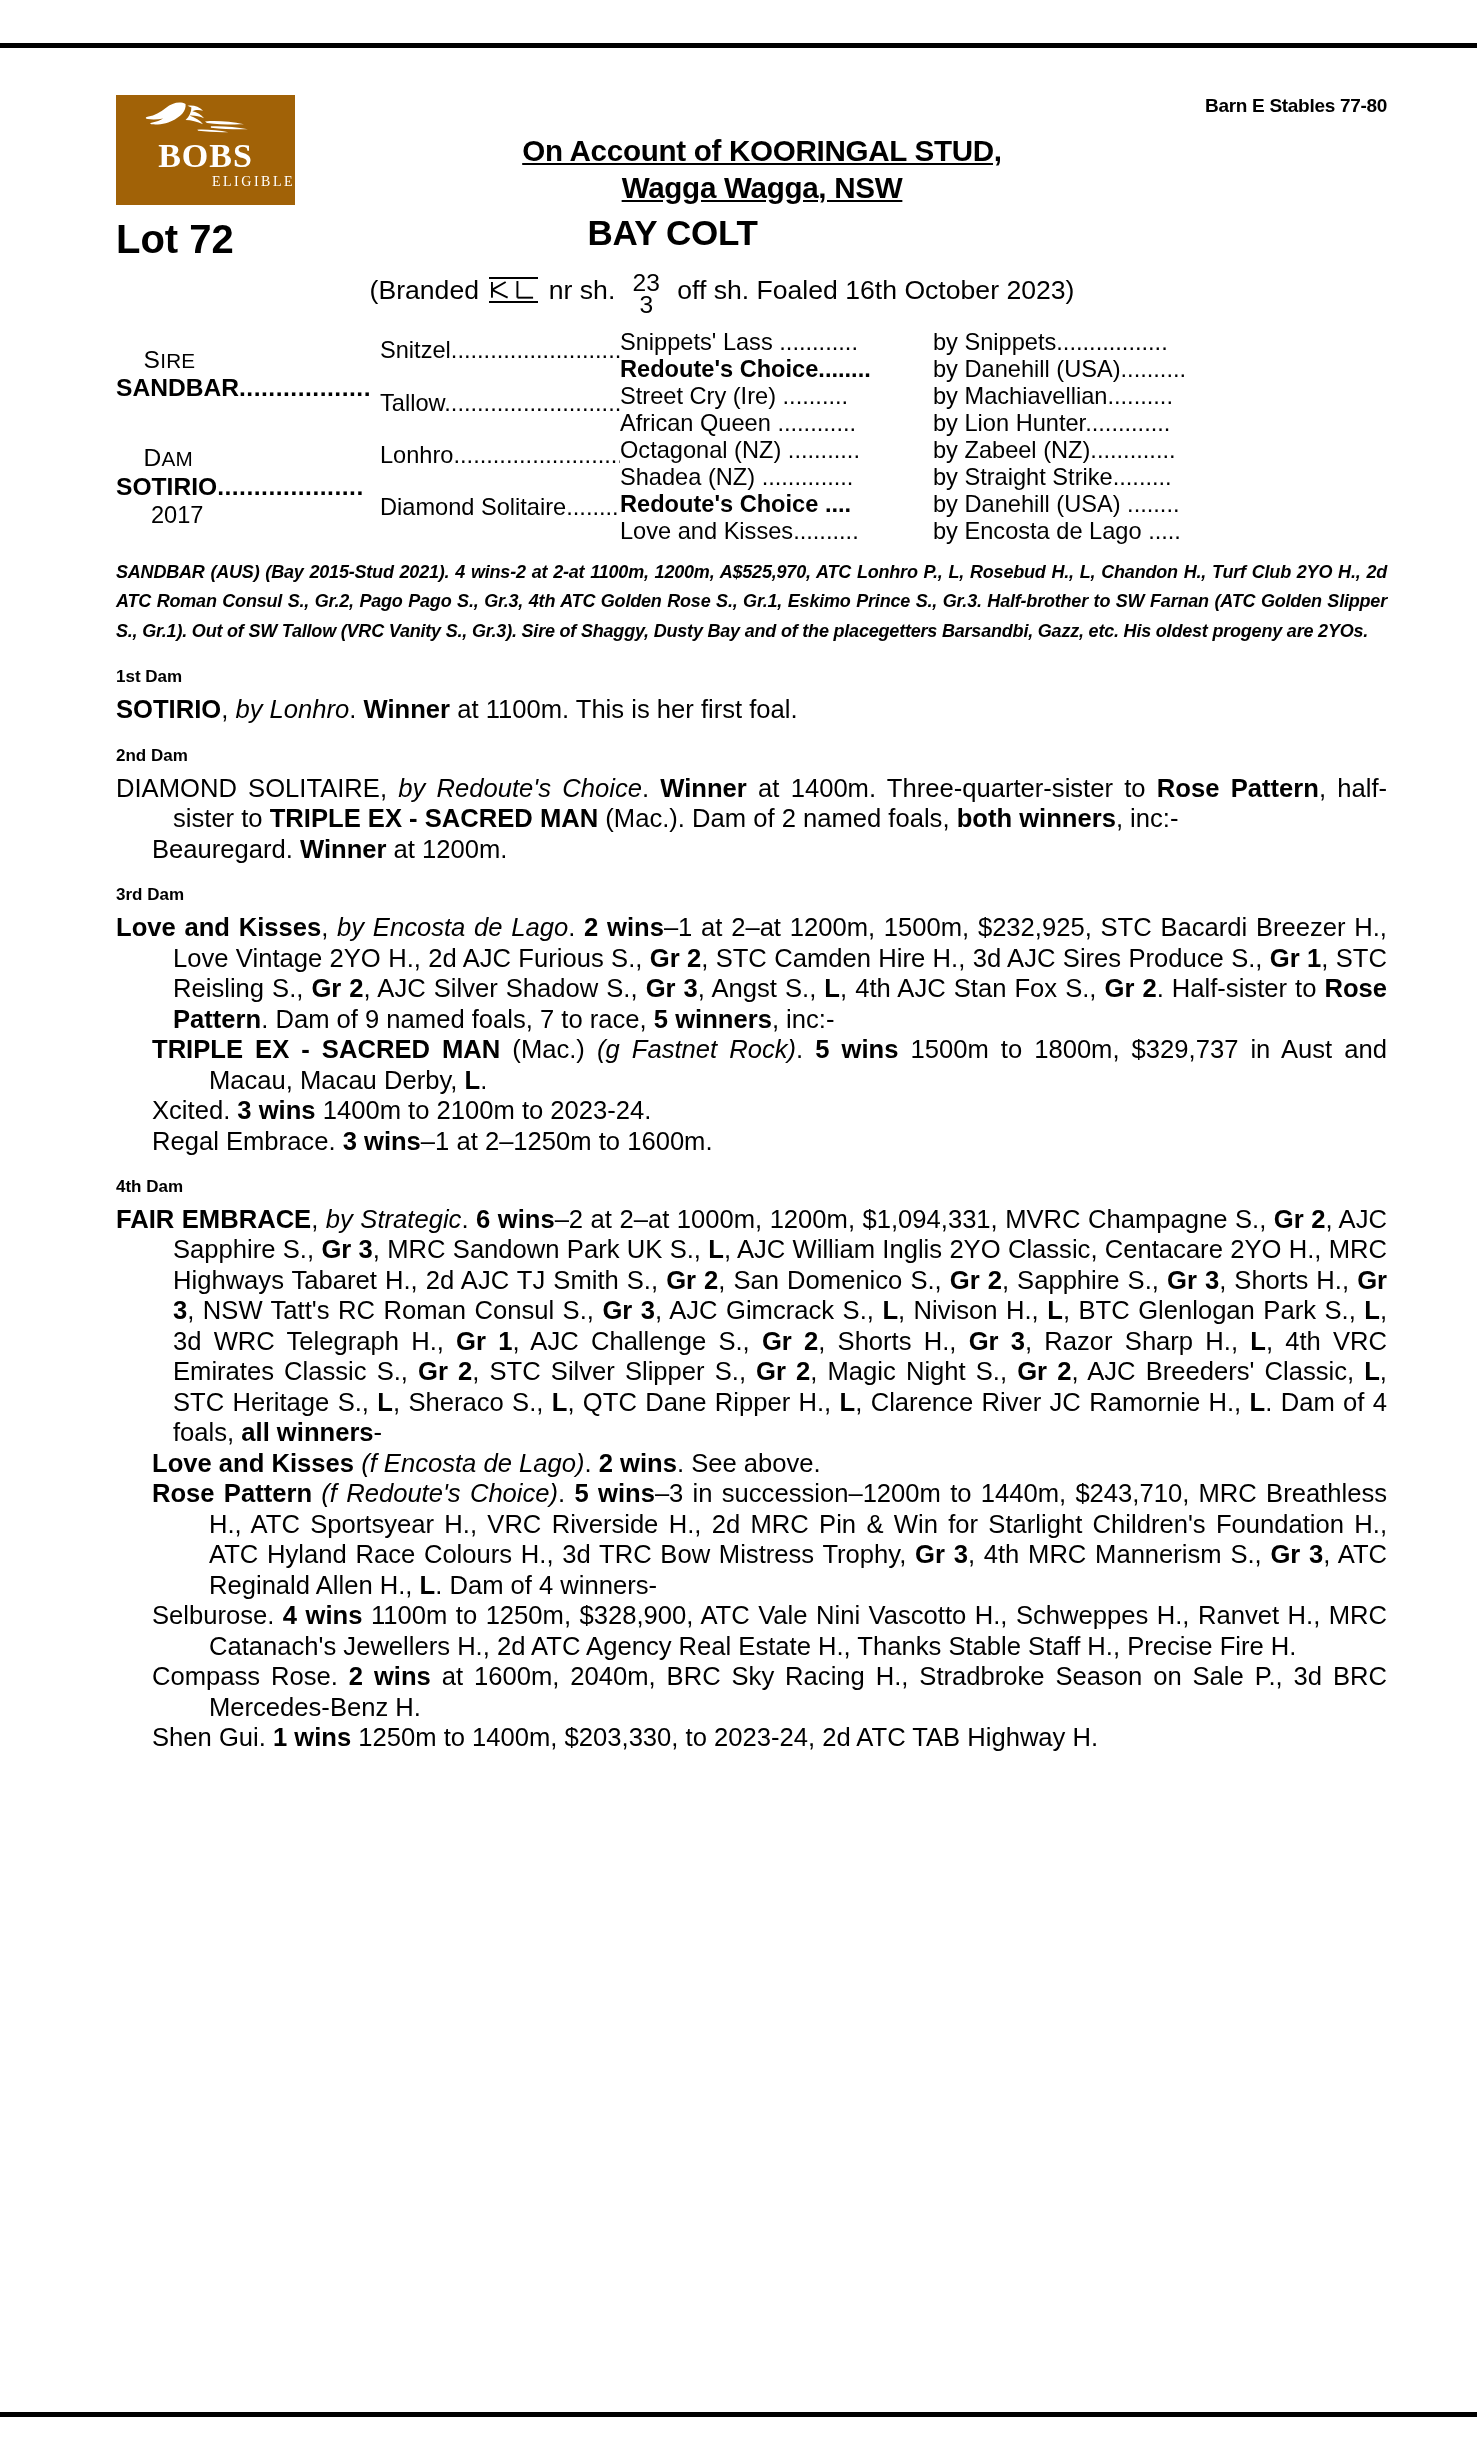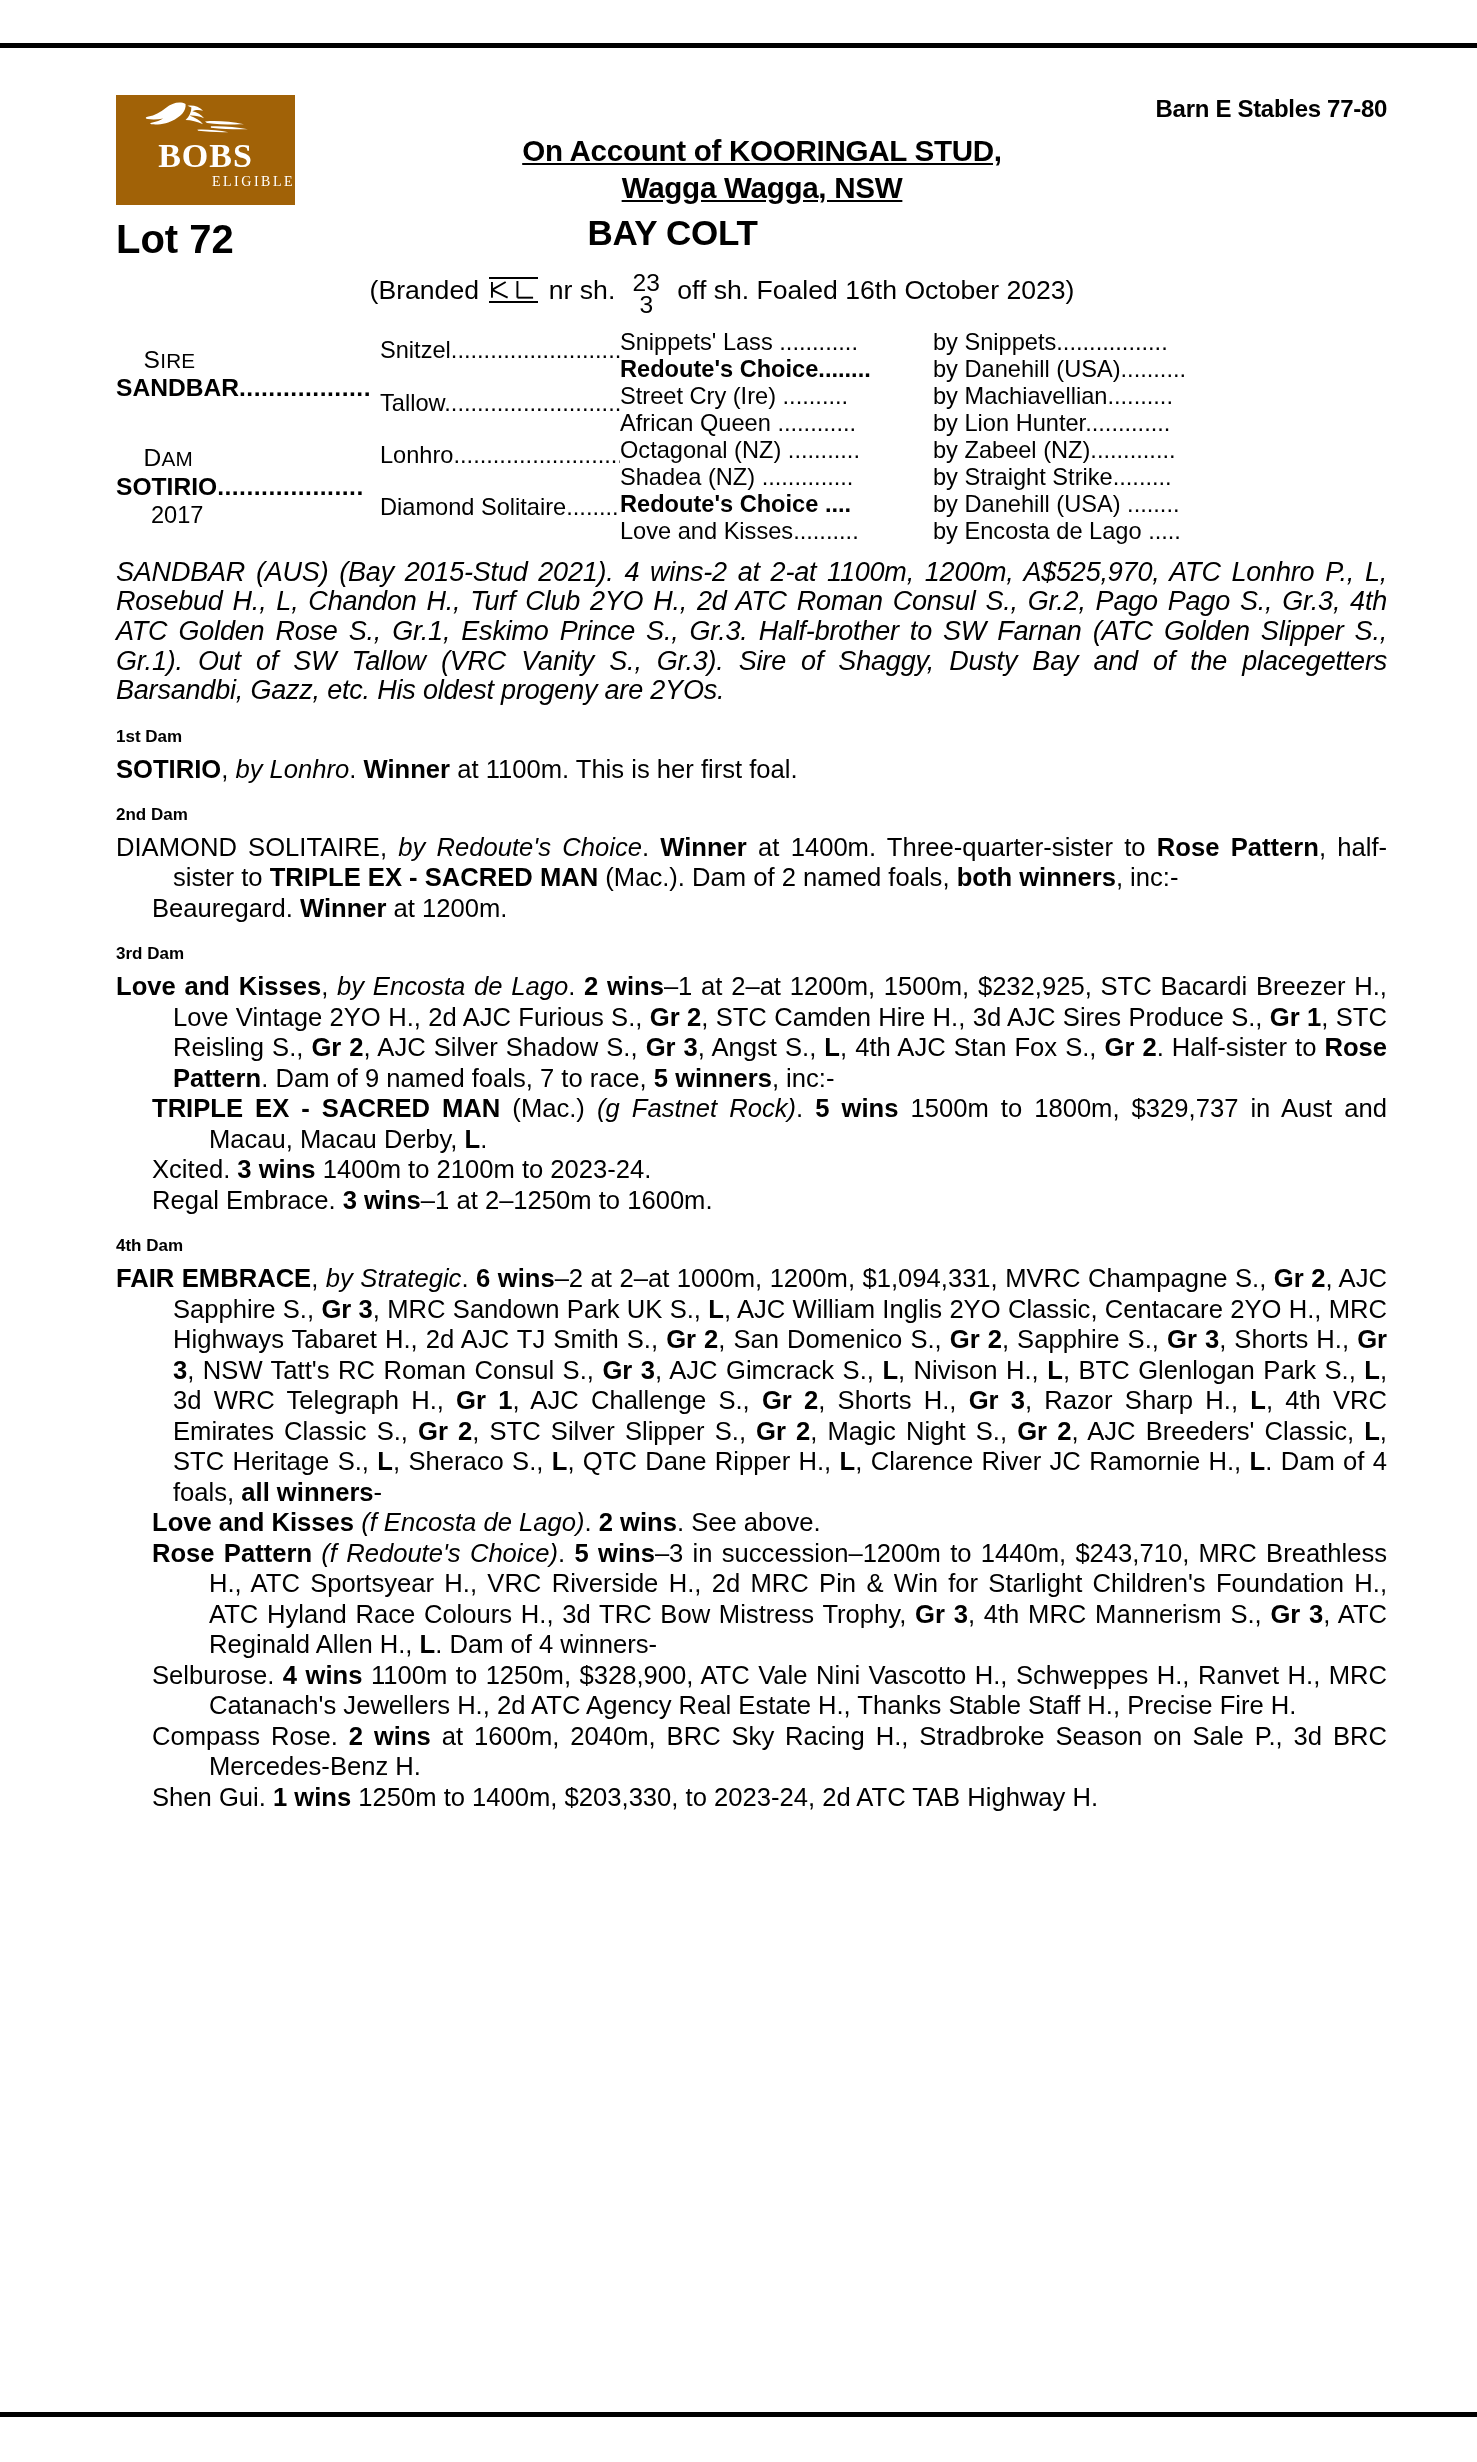--- a/index.html
+++ b/index.html
@@ -76,21 +76,21 @@
     font-size: 14px;
     line-height: 18.7px;
     letter-spacing: 2.5px;
     text-align: right;
   }
   .barn {
     position: absolute;
     right: 0;
     top: 23.6px;
     font-weight: 700;
-    font-size: 24px;
+    font-size: 19px;
     letter-spacing: -0.3px;
     white-space: nowrap;
   }
   .account-block {
     position: absolute;
     left: 179px;
     right: 0;
     top: 61px;
     text-align: center;
     padding-right: 158px;
@@ -237,23 +237,23 @@
     overflow: hidden;
     white-space: nowrap;
     display: inline-block;
   }
   .b { font-weight: 700; }
   .dots { letter-spacing: 0px; }
 
   
   .sire-summary {
     margin-top: 13.8px;
-    font-weight: 400;
+    font-weight: 700;
     font-style: italic;
-    font-size: 27px;
+    font-size: 18px;
     line-height: 29.6px;
     text-align: justify;
     letter-spacing: -0.2px;
     font-stretch: condensed;
   }
 
   
   .dam-section { margin-top: 13.8px; }
   .dam-heading {
     font-weight: 700;

